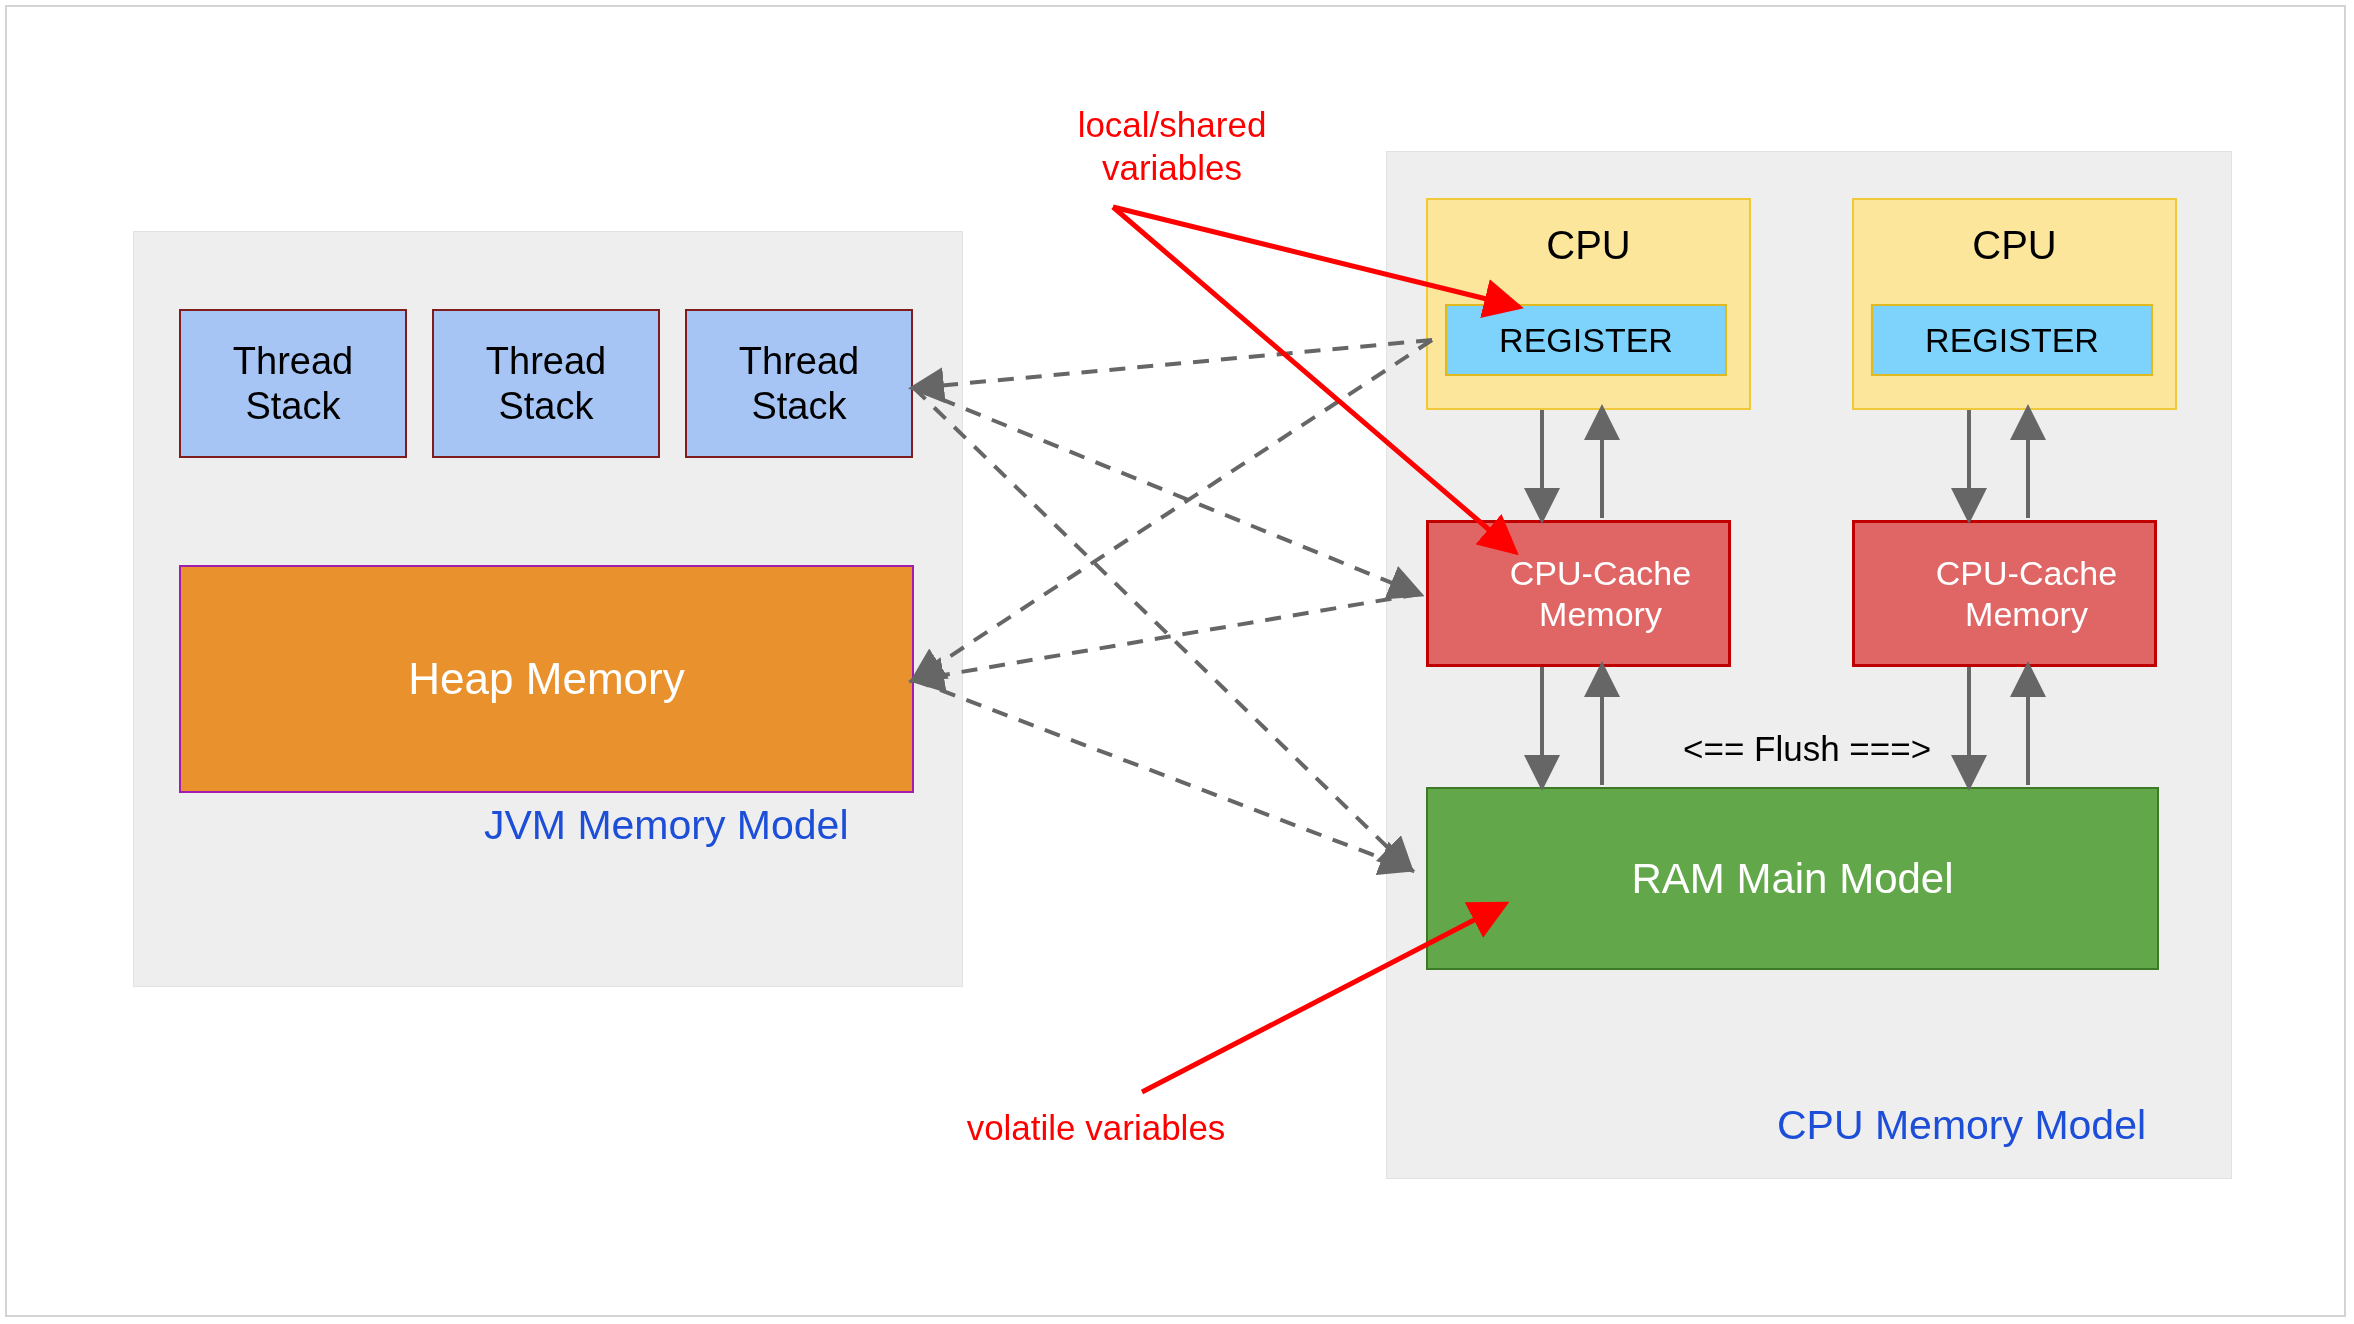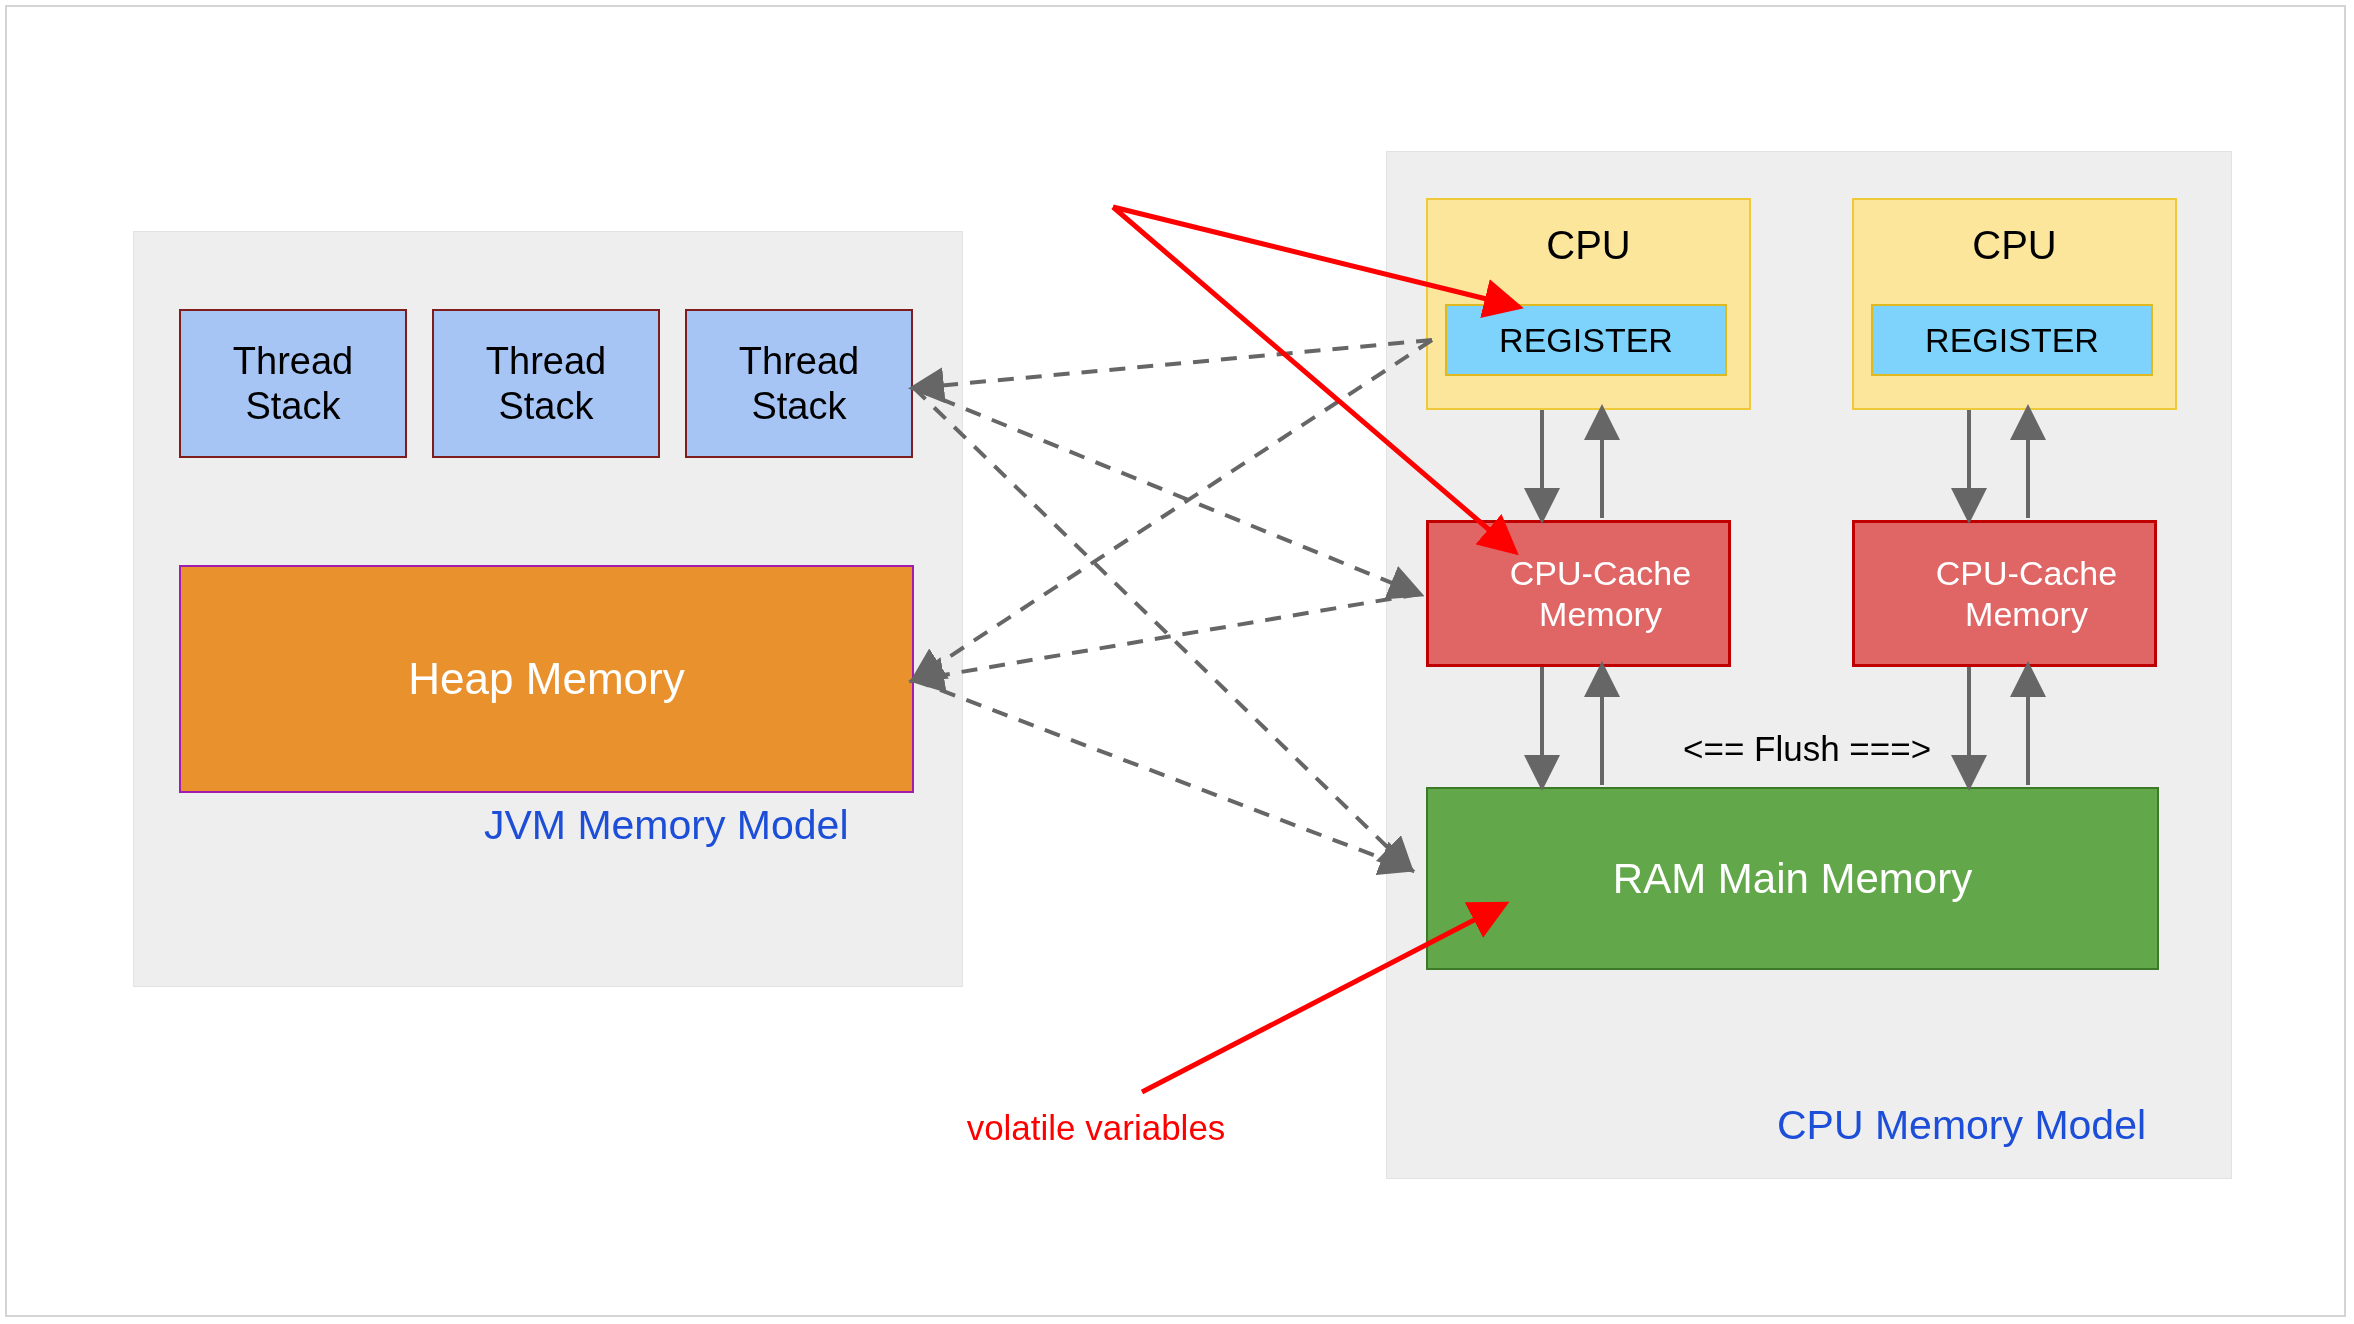--- a/index.html
+++ b/index.html
@@ -54,24 +54,26 @@
   <div class="box cpu" style="left:1419px;top:191px;width:325px;height:212px;">CPU</div>
   <div class="box register" style="left:1438px;top:297px;width:282px;height:72px;">REGISTER</div>
   <div class="box cache" style="left: 1419px; top: 513px; width: 305px; height: 147px; white-space: pre-line;">CPU-Cache
 Memory</div>
 
   <div class="box cpu" style="left:1845px;top:191px;width:325px;height:212px;">CPU</div>
   <div class="box register" style="left:1864px;top:297px;width:282px;height:72px;">REGISTER</div>
   <div class="box cache" style="left: 1845px; top: 513px; width: 305px; height: 147px; white-space: pre-line;">CPU-Cache
 Memory</div>
 
-  <div class="box ram" style="left:1419px;top:780px;width:733px;height:183px;">RAM Main Memory</div>
+  <div class="box ram" style="left:1419px;top:780px;width:733px;height:183px;">RAM Main Model</div>
 
   <div class="flush" style="left:1676px;top:722px;">&lt;== Flush ===&gt;</div>
 
+  <div class="annot" style="left: 1000px; top: 97px; width: 330px; white-space: pre-line;">local/shared
+variables</div>
   <div class="annot" style="left:949px;top:1100px;width:280px;">volatile variables</div>
 
   <svg class="overlay" viewBox="0 0 2354 1324">
     <defs>
       <marker id="grayHead" markerWidth="9" markerHeight="9" refX="7.5" refY="4.5" orient="auto" markerUnits="strokeWidth">
         <path d="M0,0 L9,4.5 L0,9 z" fill="#666666"></path>
       </marker>
       <marker id="redHead" markerWidth="8" markerHeight="8" refX="7" refY="4" orient="auto" markerUnits="strokeWidth">
         <path d="M0,0 L8,4 L0,8 z" fill="#ff0000"></path>
       </marker>

